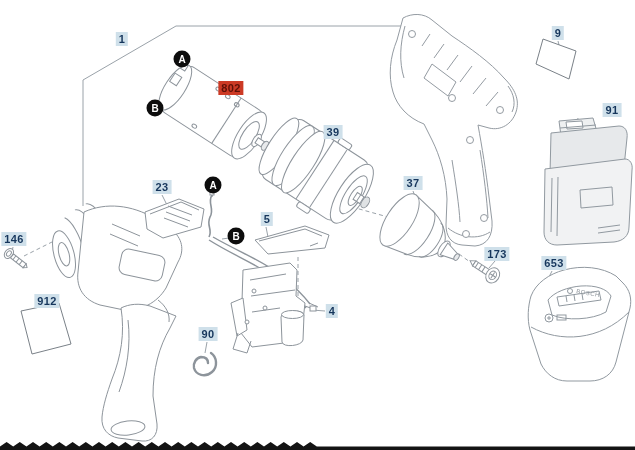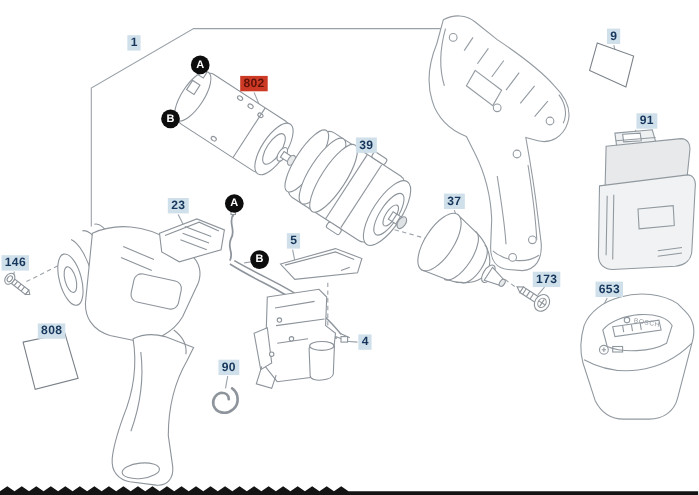--- a/index.html
+++ b/index.html
@@ -212,32 +212,32 @@
       <rect x="557" y="315" width="9" height="5" fill="none"></rect>
       <path d="M531,327 C560,343 600,341 629,312" fill="none"></path>
       <circle cx="570" cy="291" r="2.5" fill="none"></circle>
       <text x="576" y="293" transform="rotate(10 576 293)" font-family="Liberation Sans, sans-serif" font-size="6" letter-spacing="0.5" fill="#8f969c" stroke="none">BOSCH</text>
     </g>
 
     <path fill="#141414" stroke="none" d="M0,450 L0,446.5 l6.6,-4.5 l6.6,4.5 l6.6,-4.5 l6.6,4.5 l6.6,-4.5 l6.6,4.5 l6.6,-4.5 l6.6,4.5 l6.6,-4.5 l6.6,4.5 l6.6,-4.5 l6.6,4.5 l6.6,-4.5 l6.6,4.5 l6.6,-4.5 l6.6,4.5 l6.6,-4.5 l6.6,4.5 l6.6,-4.5 l6.6,4.5 l6.6,-4.5 l6.6,4.5 l6.6,-4.5 l6.6,4.5 l6.6,-4.5 l6.6,4.5 l6.6,-4.5 l6.6,4.5 l6.6,-4.5 l6.6,4.5 l6.6,-4.5 l6.6,4.5 l6.6,-4.5 l6.6,4.5 l6.6,-4.5 l6.6,4.5 l6.6,-4.5 l6.6,4.5 l6.6,-4.5 l6.6,4.5 l6.6,-4.5 l6.6,4.5 l6.6,-4.5 l6.6,4.5 l6.6,-4.5 l6.6,4.5 l6.6,-4.5 l6.6,4.5 L635,446.5 L635,450 Z"></path>
   </svg>
 
   <span class="plabel" style="left:122px;top:39px">1</span>
-  <span class="plabel hl" style="left:231px;top:76px">802</span>
+  <span class="plabel hl" style="left:231px;top:88px">802</span>
   <span class="plabel" style="left:558px;top:33px">9</span>
-  <span class="plabel" style="left:588px;top:110px">91</span>
+  <span class="plabel" style="left:612px;top:110px">91</span>
   <span class="plabel" style="left:333px;top:132px">39</span>
   <span class="plabel" style="left:413px;top:183px">37</span>
   <span class="plabel" style="left:497px;top:254px">173</span>
   <span class="plabel" style="left:554px;top:263px">653</span>
   <span class="plabel" style="left:162px;top:187px">23</span>
   <span class="plabel" style="left:267px;top:219px">5</span>
   <span class="plabel" style="left:332px;top:311px">4</span>
   <span class="plabel" style="left:14px;top:239px">146</span>
-  <span class="plabel" style="left:47px;top:301px">808</span>
+  <span class="plabel" style="left:47px;top:301px">912</span>
   <span class="plabel" style="left:208px;top:334px">90</span>
 
   <span class="callout" style="left:182px;top:59px">A</span>
   <span class="callout" style="left:155px;top:108px">B</span>
   <span class="callout" style="left:213px;top:185px">A</span>
   <span class="callout" style="left:236px;top:236px">B</span>
 
 </div>
 
 </body></html>

